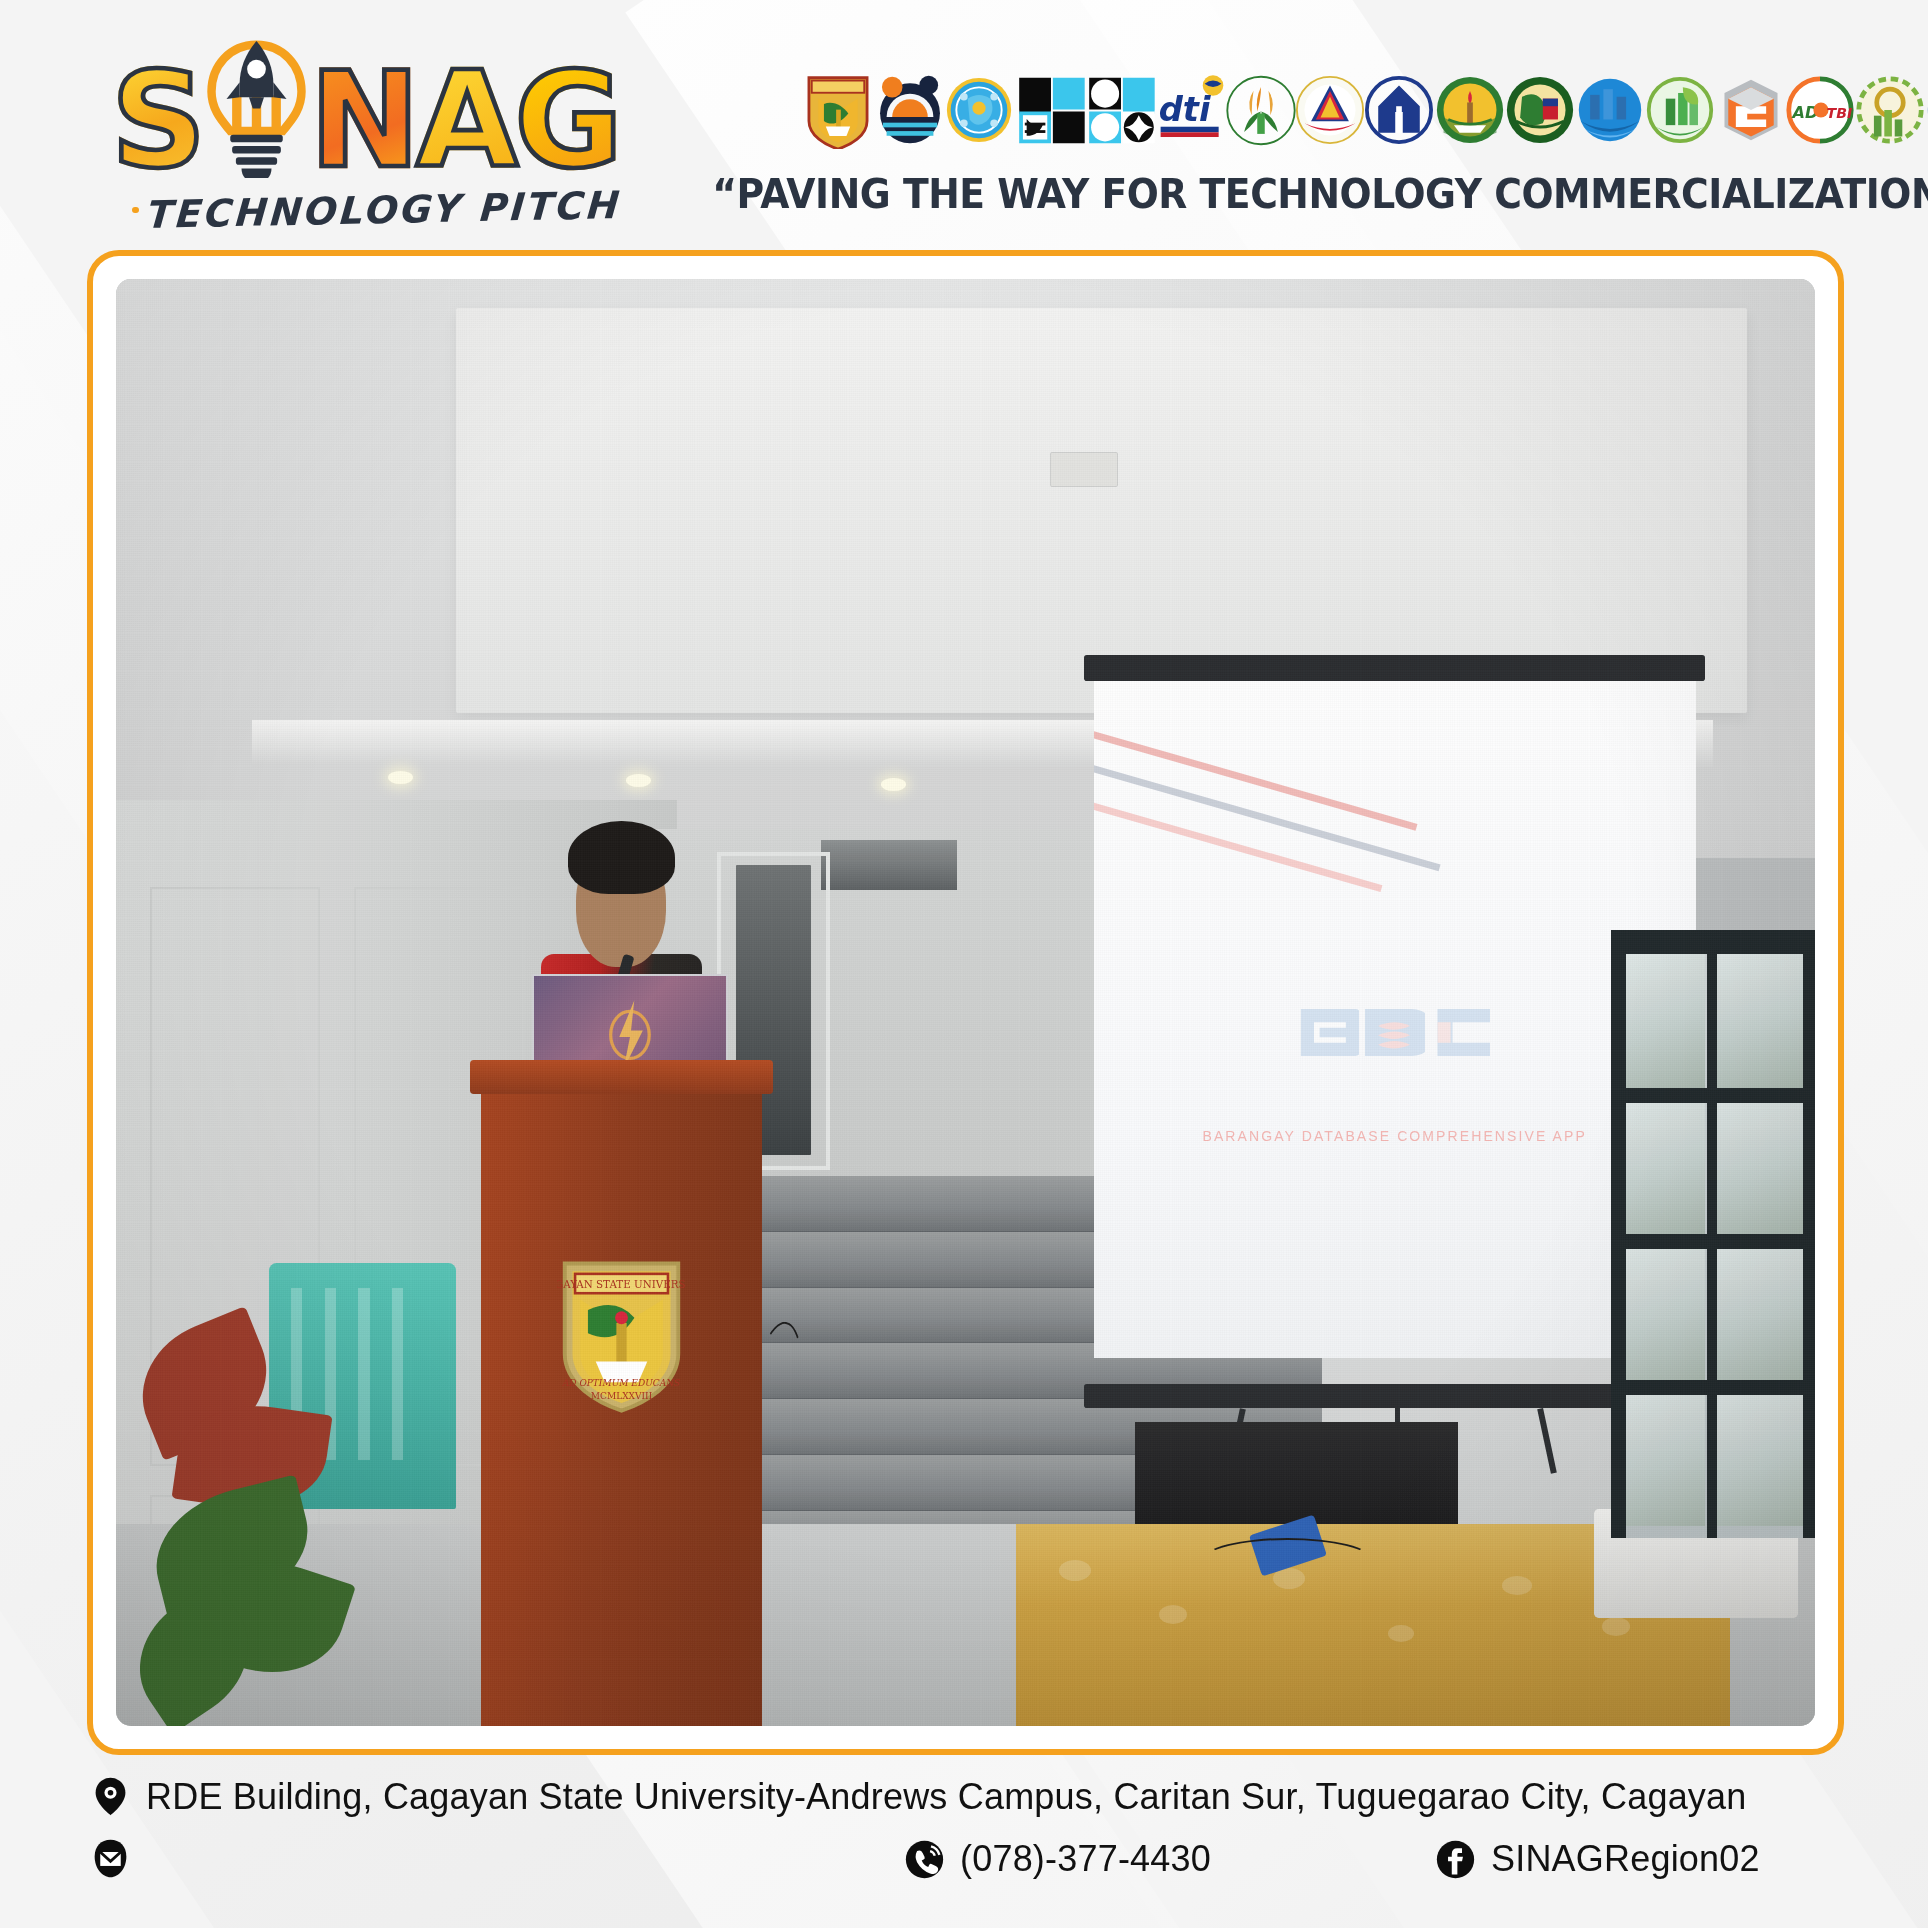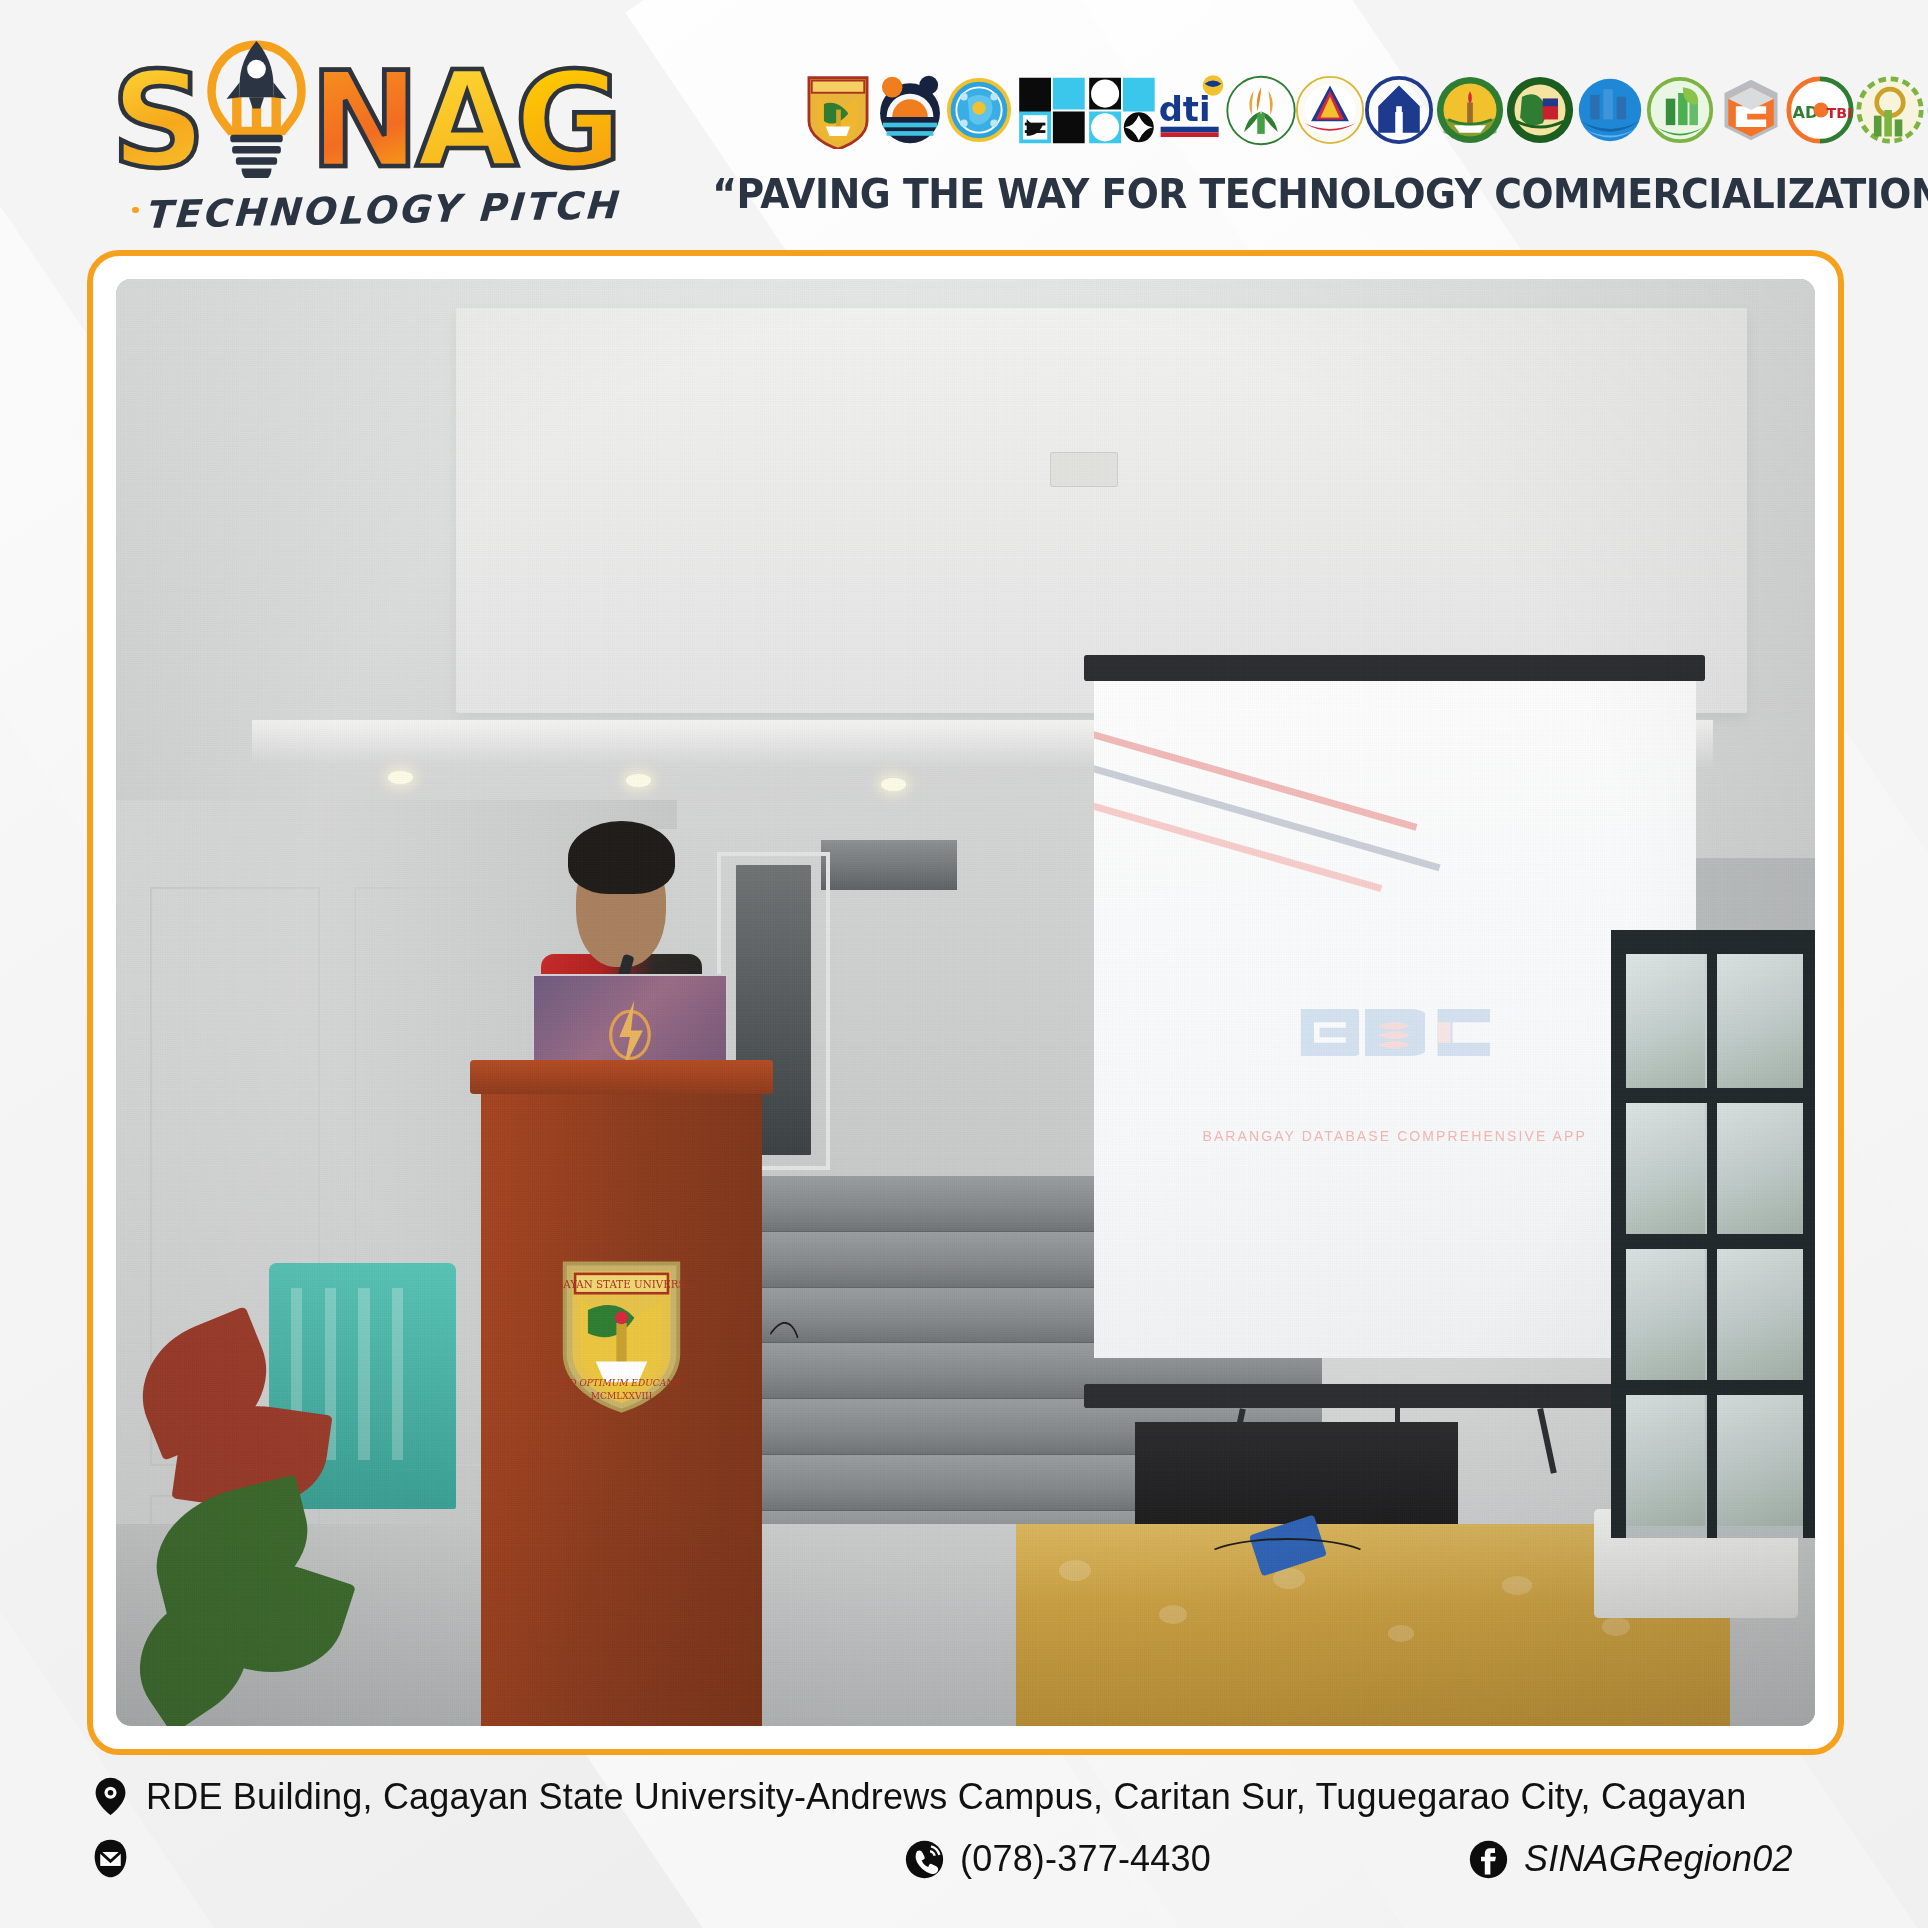--- a/index.html
+++ b/index.html
@@ -70,21 +70,21 @@
     color:#2b3442;
     transform: skewX(-6deg) rotate(-1.2deg);
     white-space:nowrap;
   }
 
   
   #partner-strip {
     position:absolute; left:805px; top:68px; width:1092px; height:87px;
     display:flex; align-items:center; justify-content:space-between;
   }
-  .plogo { width:70px; height:75px; flex:0 0 auto; position:relative; }
+  .plogo { width:70px; height:75px; flex:0 0 auto; position:relative;font-style:italic; }
   .plogo svg { display:block; }
 
   #event-tagline {
     position:absolute; left:791px; top:166px; width:1111px; height:55px;
     display:flex; align-items:center; justify-content:center;
   }
   #event-tagline span {
     font-family:"DejaVu Sans", sans-serif;
     font-weight:bold;
     font-size:41px;
@@ -216,21 +216,21 @@
   }
   #photo-vignette { position:absolute; inset:0; pointer-events:none;
     background: radial-gradient(ellipse at 50% 45%, rgba(0,0,0,0) 55%, rgba(0,0,0,.10) 100%); }
 
   
   #footer { position:absolute; left:0; top:1770px; width:1928px; height:158px; }
   .f-row { position:absolute; display:flex; align-items:center; }
   #f-address { left:90px; top:5.6px;text-align:right; }
   #f-email   { left:90px; top:68px; }
   #f-phone   { left:904px; top:68px; }
-  #f-fb      { left:1468px; top:68px;font-style:italic; }
+  #f-fb      { left:1435px; top:68px; }
   .f-ico { width:41px; height:41px; flex:0 0 auto; margin-right:15px; }
   .f-txt { font-family:"Liberation Sans", sans-serif; font-size:36px; color:#111; white-space:nowrap; letter-spacing:0.2px; }
 </style>
 </head>
 <body>
 
 <div id="bg-layer">
   <div class="band b1"></div>
   <div class="band b2"></div>
   <div class="band b3"></div>

